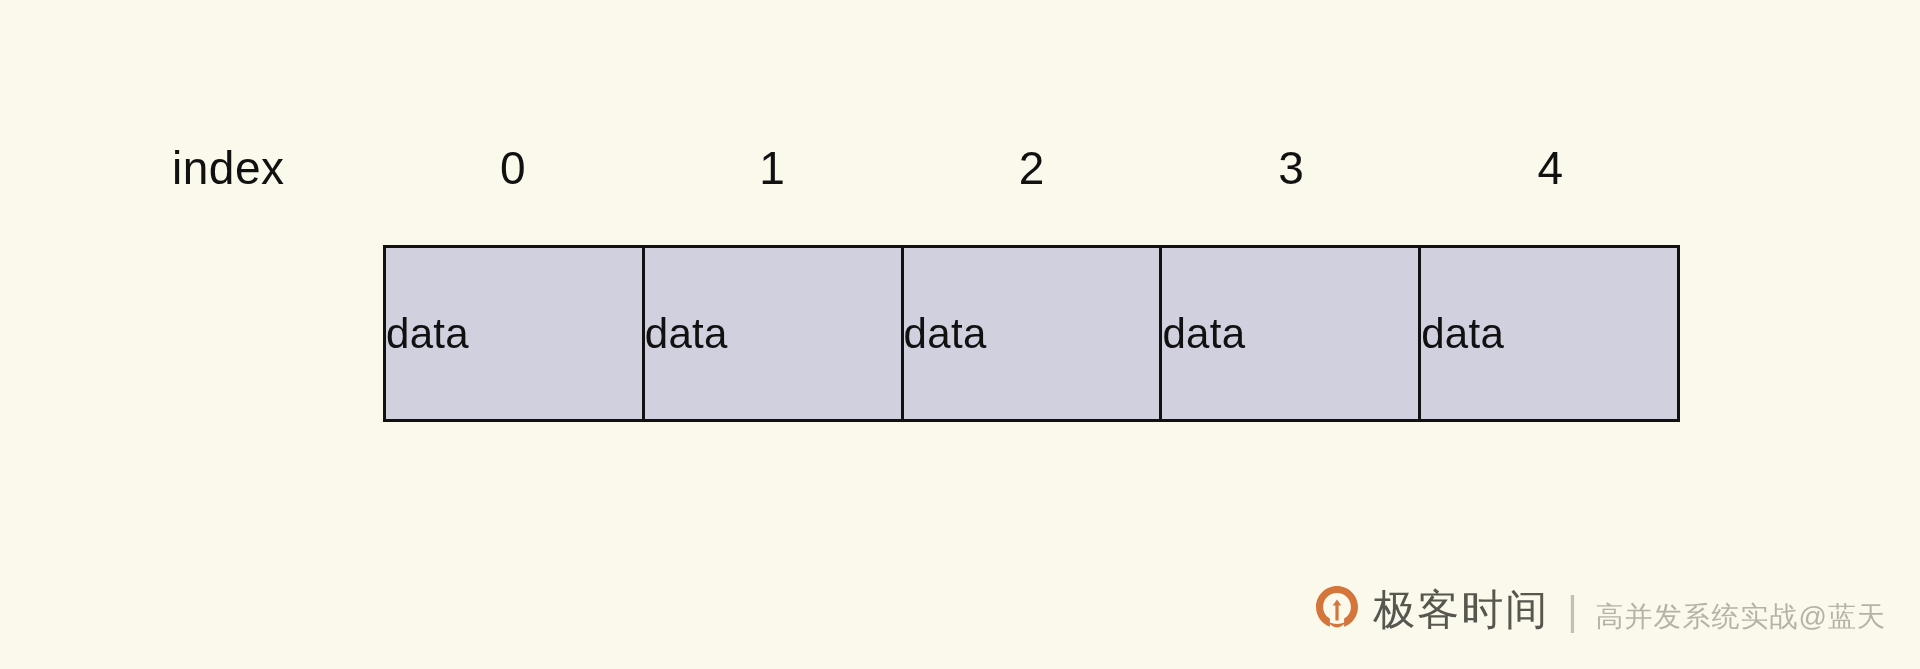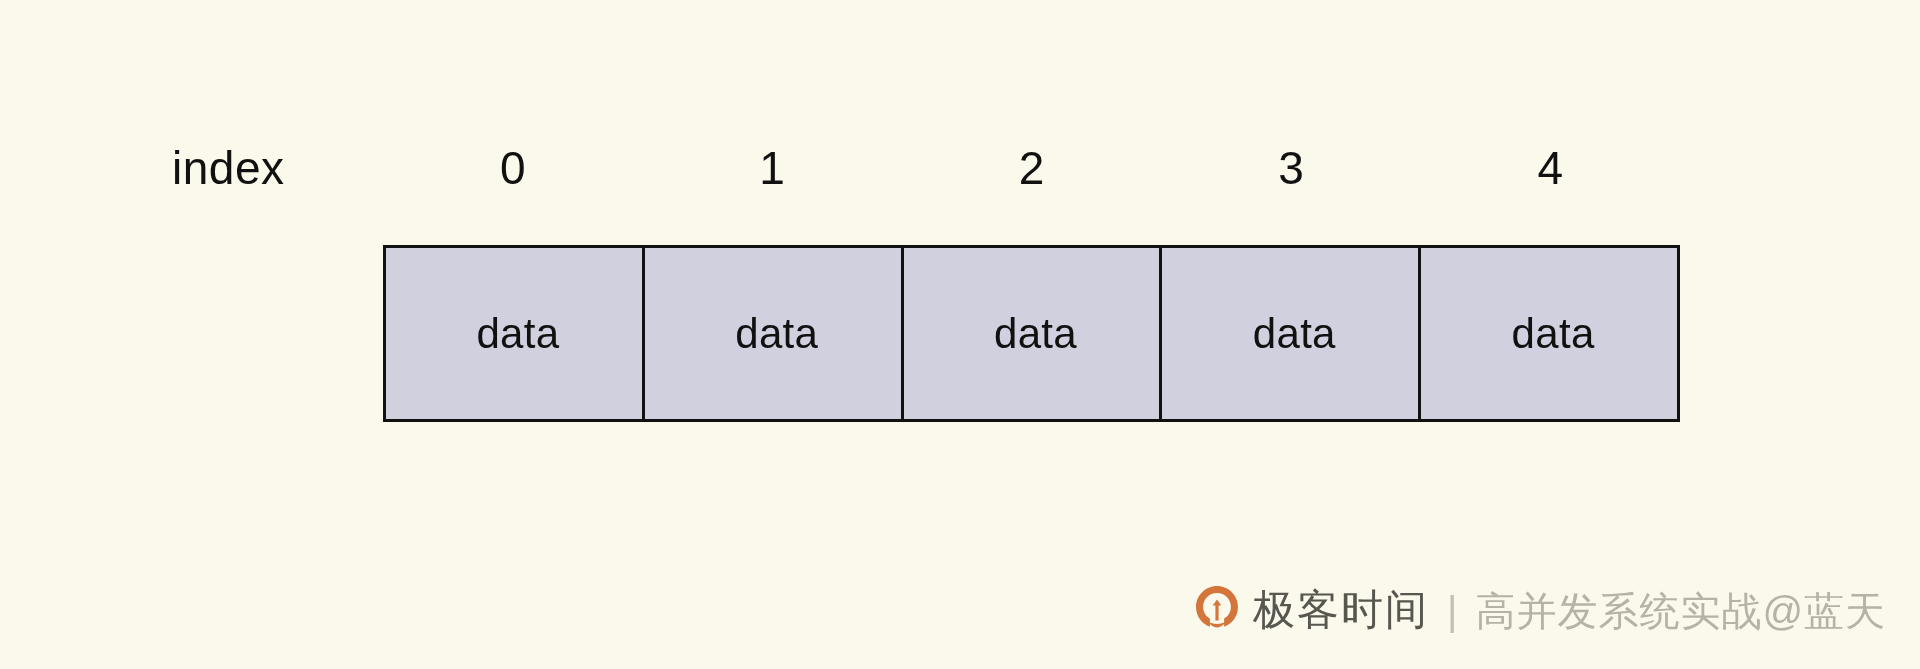--- a/index.html
+++ b/index.html
@@ -69,25 +69,23 @@
     height: 177px;
     display: flex;
     border: 3px solid #111111;
     box-sizing: border-box;
     background: #D1D0DF;
   }
   #array .cell {
     flex: 1 1 0;
     display: flex;
     align-items: center;
-    justify-content: center;
     background: #D1D0DF;
     border-right: 3px solid #111111;
     box-sizing: border-box;
-    padding-left: 8px;
   }
   #array .cell:last-child {
     border-right: none;
   }
   #array .cell-text {
     font-size: 42px;
     color: #111111;
     letter-spacing: 0.3px;
   }
 
@@ -115,21 +113,21 @@
     line-height: 1;
   }
   #wm-sep {
     color: #C3C0B2;
     font-size: 40px;
     margin: 0 18px;
     line-height: 1;
     font-weight: 300;
   }
   #wm-tagline {
-    font-size: 40px;
+    font-size: 28px;
     color: #B6B3A6;
     letter-spacing: 1px;
     white-space: nowrap;
     line-height: 1;
   }
 </style>
 </head>
 <body>
 
 <div id="diagram">

